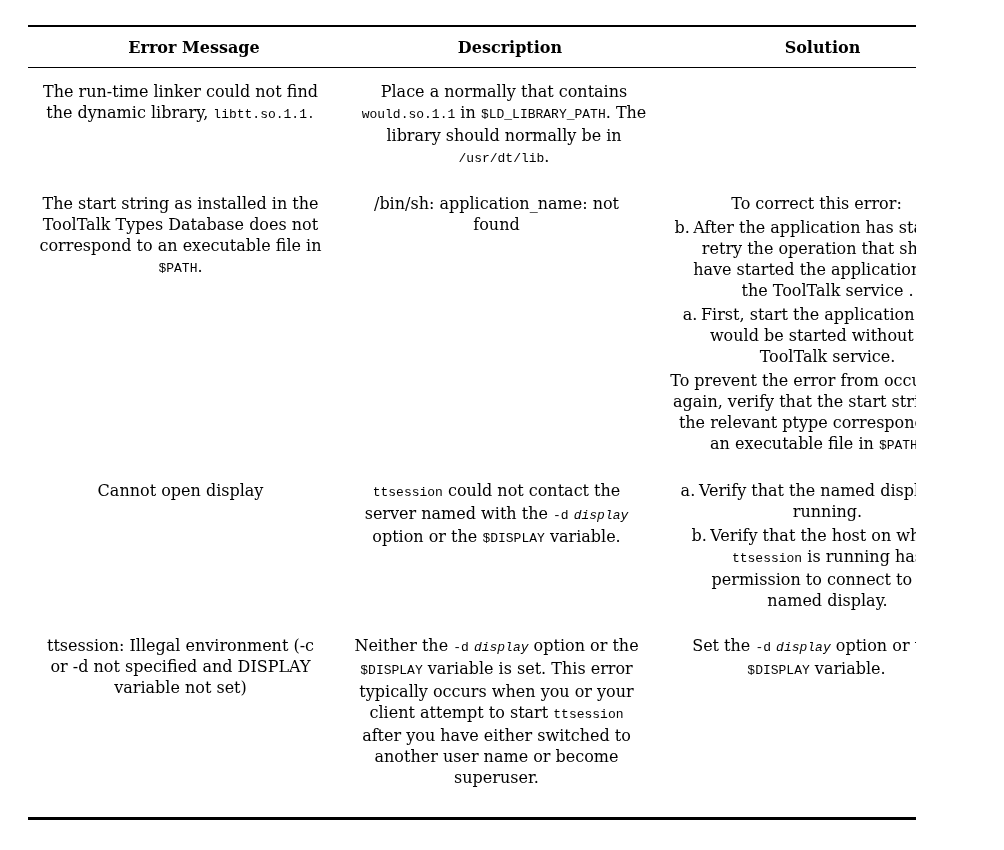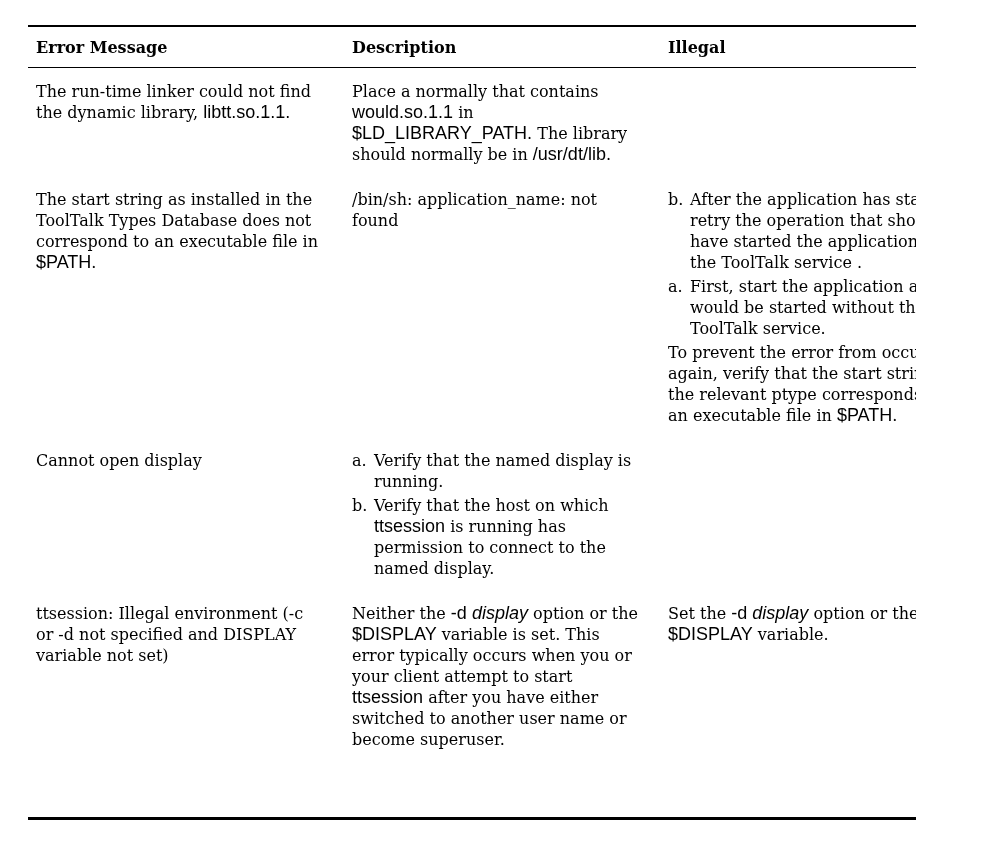--- a/index.html
+++ b/index.html
@@ -10,20 +10,21 @@
   .page {
     position: relative;
     width: 916px;
     height: 850px;
     background: #ffffff;
     font-family: "DejaVu Serif", "Liberation Serif", serif;
     font-size: 16px;
     line-height: 21px;
     color: #000000;
     overflow: hidden;
+    text-align: center;
   }
   .doc-table {
     position: absolute;
     left: 28px;
     top: 25px;
     width: 949px;
     min-height: 795px;
     box-sizing: border-box;
     border-top: 2px solid #000000;
     border-bottom: 3px solid #000000;
@@ -59,63 +60,67 @@
   }
   .li {
     padding-left: 22px;
   }
   .li .marker {
     display: inline-block;
     width: 22px;
     margin-left: -22px;
   }
   .code {
-    font-family: Liberation Sans, sans-serif;
-    font-size: 18px;
+    font-family: Liberation Mono, monospace;
+    font-size: 13px;
     margin-top: 12px;
   }
   .code.italic {
     font-style: italic;
   }
 </style>
 </head>
 <body>
 
 <div class="page" style="background: rgb(255, 255, 255); color: rgb(0, 0, 0);">
   <div class="doc-table">
     <div class="header-row">
       <div class="header-cell">Error Message</div>
       <div class="header-cell">Description</div>
-      <div class="header-cell">Illegal</div>
+      <div class="header-cell">Solution</div>
     </div>
     <div>
         <div class="trow">
           <div class="cell c1">
             <div class="para"><span>The run-time linker could not find the dynamic library, </span><span class="code">libtt.so.1.1.</span></div>
           </div>
           <div class="cell c2">
             <div class="para"><span>Place a normally that contains </span><span class="code">would.so.1.1</span><span> in </span><span class="code">$LD_LIBRARY_PATH</span><span>. The library should normally be in </span><span class="code">/usr/dt/lib</span><span>.</span></div>
           </div>
         </div>
         <div class="trow">
           <div class="cell c1">
             <div class="para"><span>The start string as installed in the ToolTalk Types Database does not correspond to an executable file in </span><span class="code">$PATH</span><span>.</span></div>
           </div>
           <div class="cell c0">
             <div class="para"><span>/bin/sh: application_name: not found</span></div>
           </div>
           <div class="cell c2">
+            <div class="para"><span>To correct this error:</span></div>
             <div class="li"><span class="marker">b.</span><span>After the application has started, retry the operation that should have started the application with the ToolTalk service .</span></div>
             <div class="li"><span class="marker">a.</span><span>First, start the application as it would be started without the ToolTalk service.</span></div>
             <div class="para"><span>To prevent the error from occurring again, verify that the start string in the relevant ptype corresponds to an executable file in </span><span class="code">$PATH</span><span>.</span></div>
           </div>
         </div>
         <div class="trow">
           <div class="cell c0">
             <div class="para"><span>Cannot open display</span></div>
+          </div>
+          <div class="cell c1">
+            <div class="para"><span class="code">ttsession</span><span> could not contact the server named with the </span><span class="code">-d</span><span> </span><span class="code italic">display</span><span> option or the </span><span class="code">$DISPLAY</span><span> variable.</span></div>
           </div>
           <div class="cell c2">
             <div class="li"><span class="marker">a.</span><span>Verify that the named display is running.</span></div>
             <div class="li"><span class="marker">b.</span><span>Verify that the host on which </span><span class="code">ttsession</span><span> is running has permission to connect to the named display.</span></div>
           </div>
         </div>
         <div class="trow">
           <div class="cell c0">
             <div class="para"><span>ttsession: Illegal environment (-c or -d not specified and DISPLAY variable not set)</span></div>
           </div>

